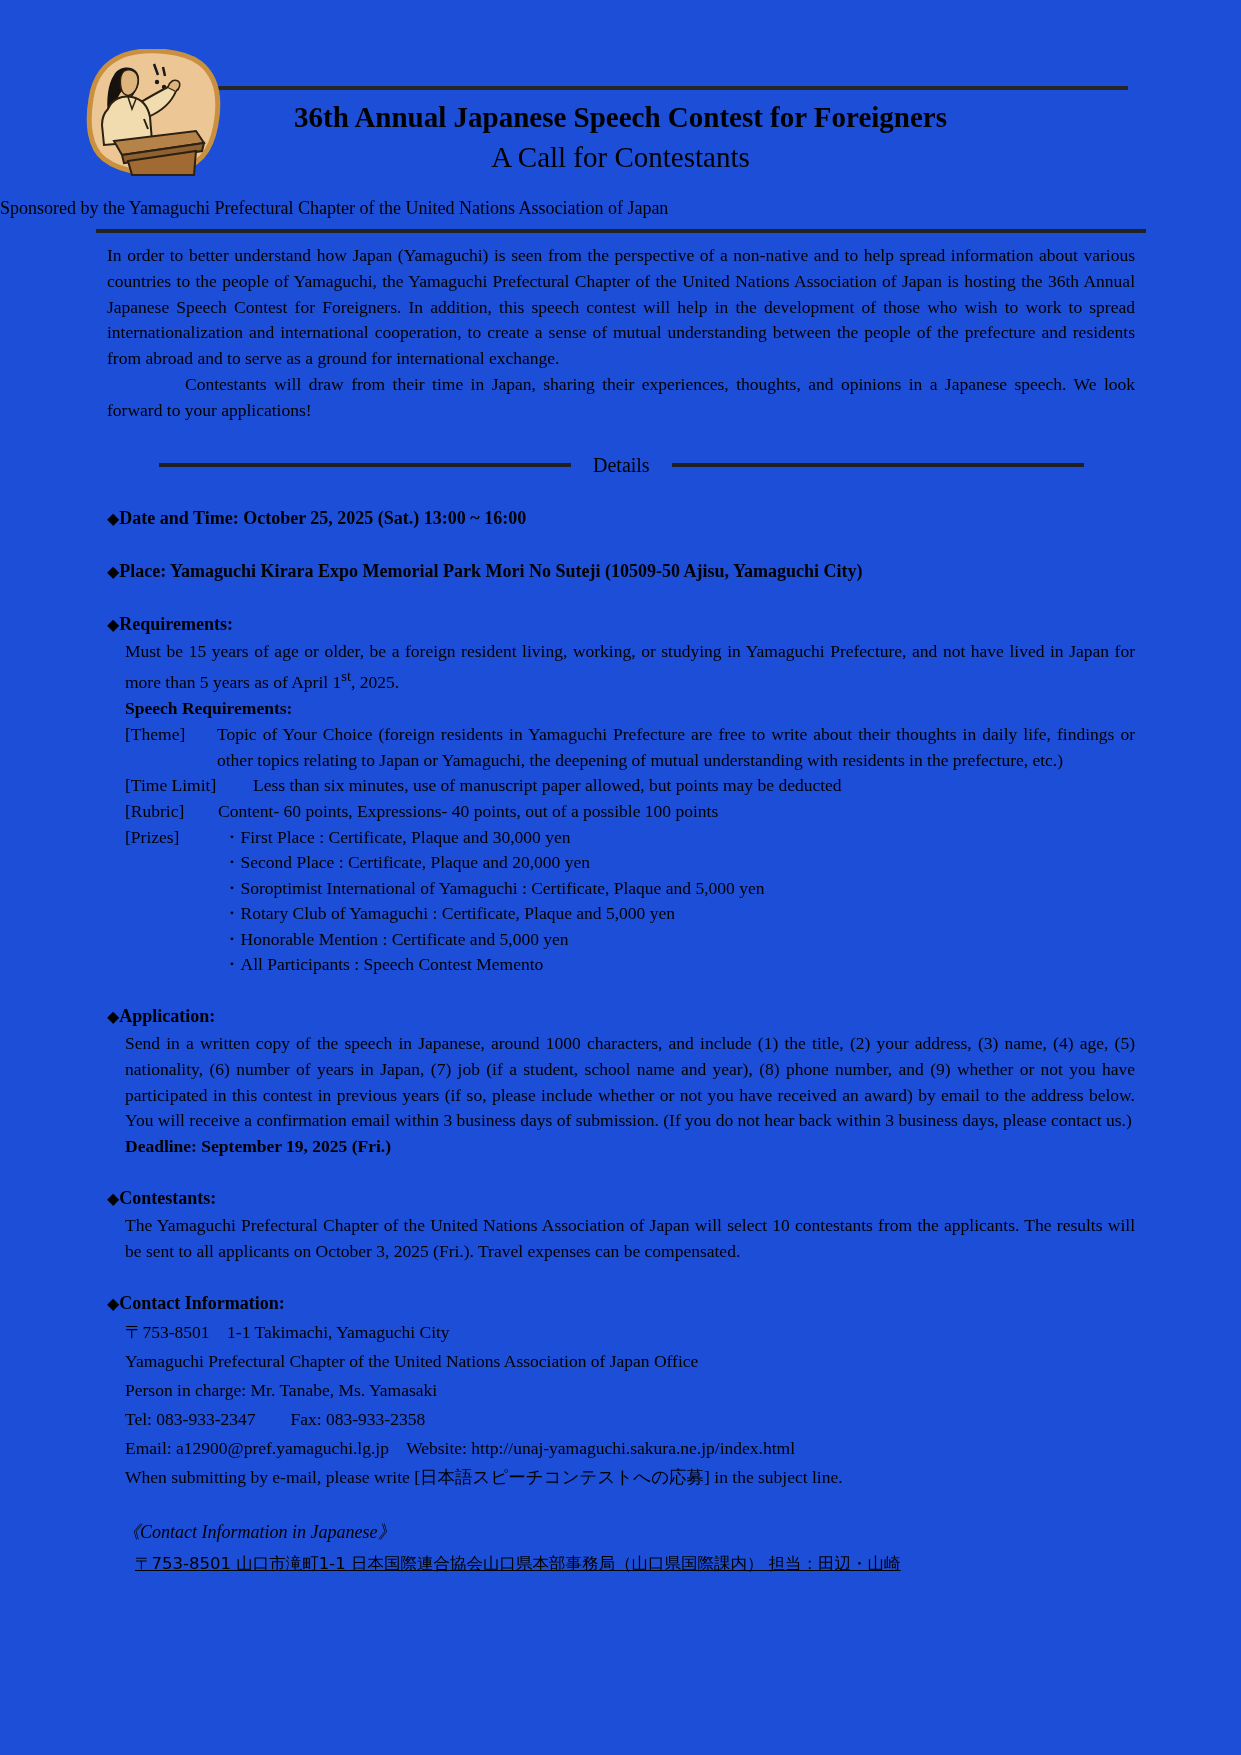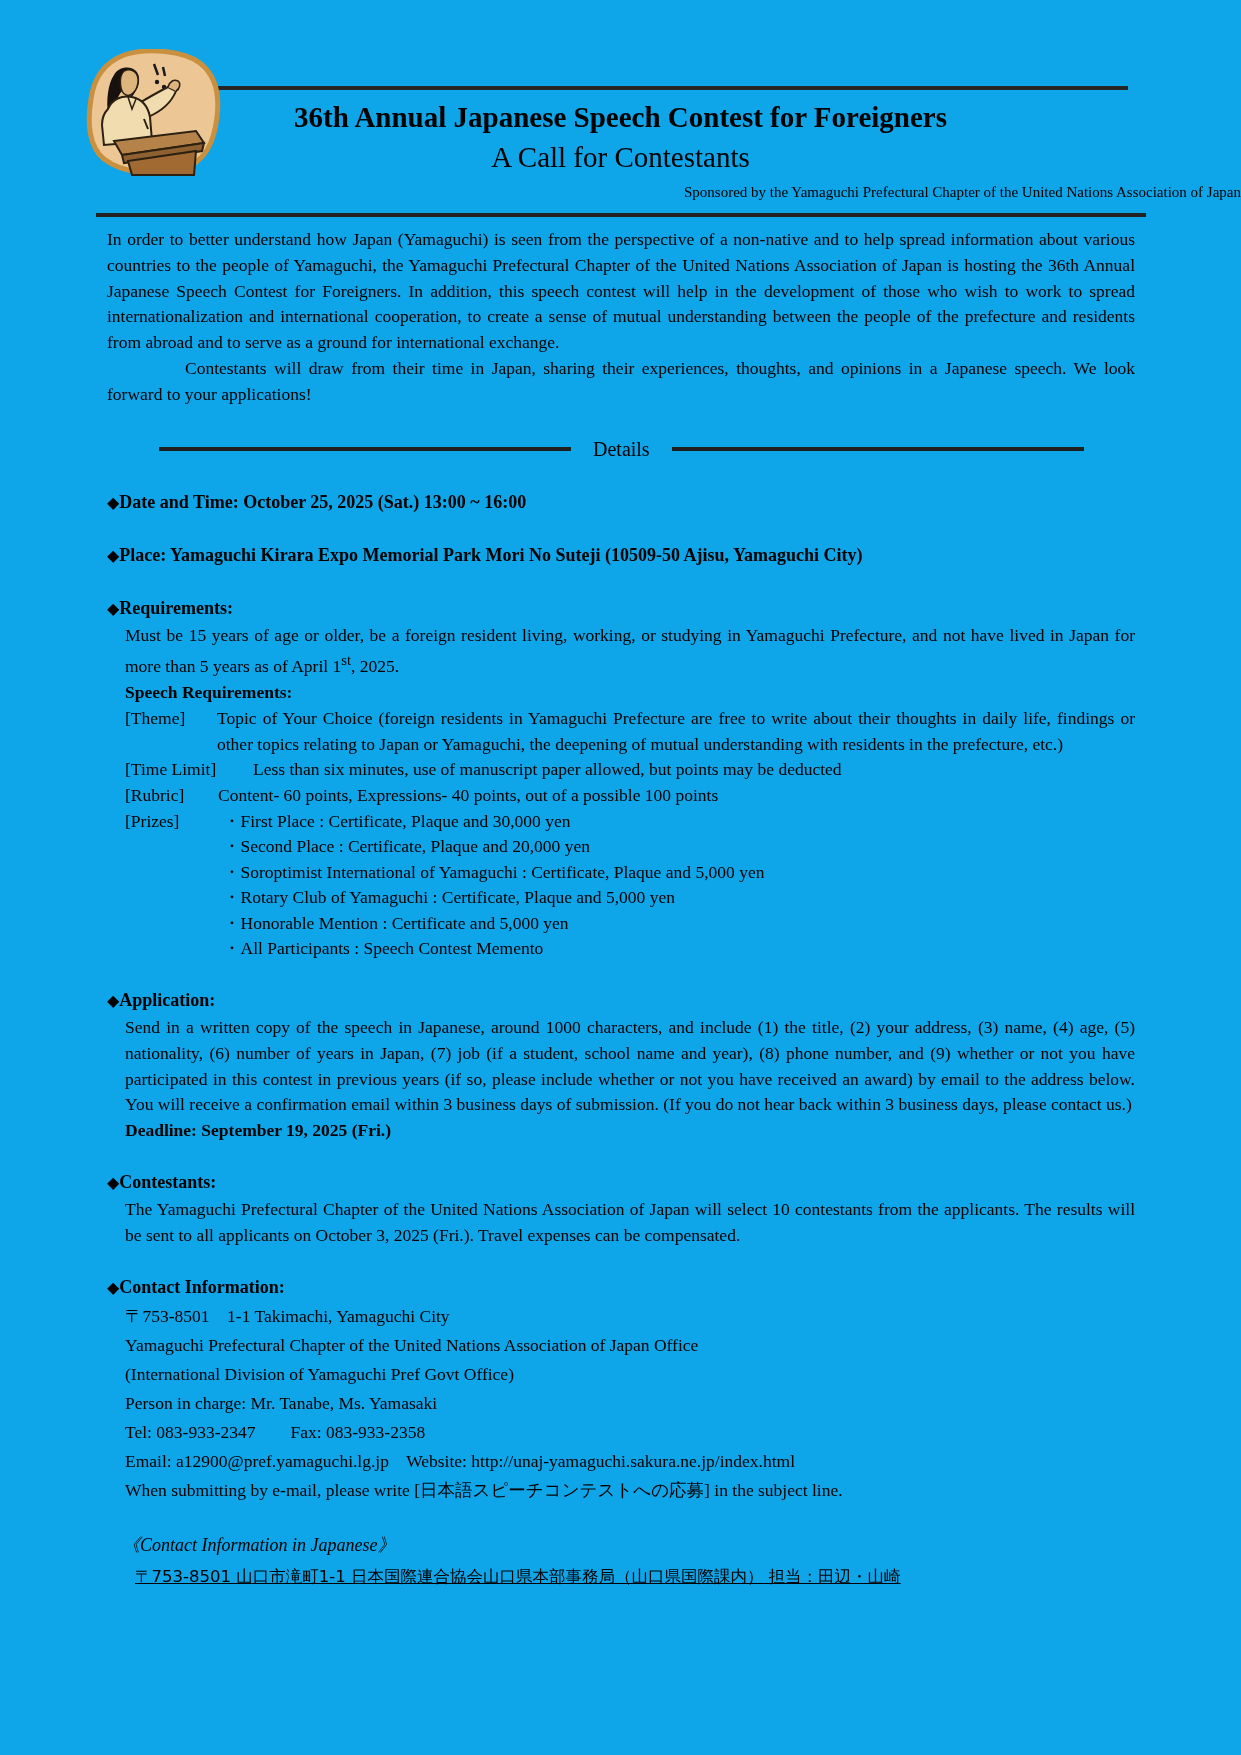--- a/index.html
+++ b/index.html
@@ -1,21 +1,21 @@
 <!DOCTYPE html>
 <html><head>
 <meta charset="utf-8">
 <style>
   * { box-sizing: border-box; }
   html, body { margin: 0; padding: 0; background: #ffffff; }
   .page {
     position: relative;
     width: 1241px;
     height: 1755px;
-    background: #0ea5e9;
+    background: #1d4ed8;
     color: #000;
     font-family: "Liberation Serif", "DejaVu Serif", serif;
     overflow: hidden;
   }
   
   .clipart {
     position: absolute;
     left: 84px; top: 49px;
     width: 141px; height: 128px;
   }
@@ -34,23 +34,23 @@
     line-height: 40px;
   }
   .subtitle {
     margin: 0;
     text-align: center;
     font-size: 29px;
     font-weight: normal;
     line-height: 40px;
   }
   .sponsor {
-    margin-top: 3px;
-    text-align: right;
-    font-size: 15px;
+    margin-top: 19px;
+    text-align: left;
+    font-size: 18px;
     line-height: 25px;
   }
   .sponsor-rule {
     margin: 8px auto 0 auto;
     width: 1050px;
     height: 2px;
     border-top: 3px solid #222;
     border-bottom: 1px solid #222;
   }
   
@@ -208,21 +208,20 @@
       <div class="section-body">
         <p class="para">The Yamaguchi Prefectural Chapter of the United Nations Association of Japan will select 10 contestants from the applicants. The results will be sent to all applicants on October 3, 2025 (Fri.). Travel expenses can be compensated.</p>
       </div>
     </div>
 
     <div class="section">
       <div class="section-heading"><span class="diamond">◆</span><span>Contact Information:</span></div>
       <div class="section-body">
         <div class="contact-line">〒753-8501    1-1 Takimachi, Yamaguchi City</div>
         <div class="contact-line">Yamaguchi Prefectural Chapter of the United Nations Association of Japan Office</div>
-        <div class="contact-line">(International Division of Yamaguchi Pref Govt Office)</div>
         <div class="contact-line">Person in charge: Mr. Tanabe, Ms. Yamasaki</div>
         <div class="contact-line">Tel: 083-933-2347        Fax: 083-933-2358</div>
         <div class="contact-line">Email: a12900@pref.yamaguchi.lg.jp    Website: http://unaj-yamaguchi.sakura.ne.jp/index.html</div>
         <div class="contact-line">When submitting by e-mail, please write [日本語スピーチコンテストへの応募] in the subject line.</div>
       </div>
     </div>
 
     <div class="jp-block">
       <div class="jp-heading">《Contact Information in Japanese》</div>
       <div class="jp-line">〒753-8501 山口市滝町1-1 日本国際連合協会山口県本部事務局（山口県国際課内） 担当：田辺・山崎</div>

